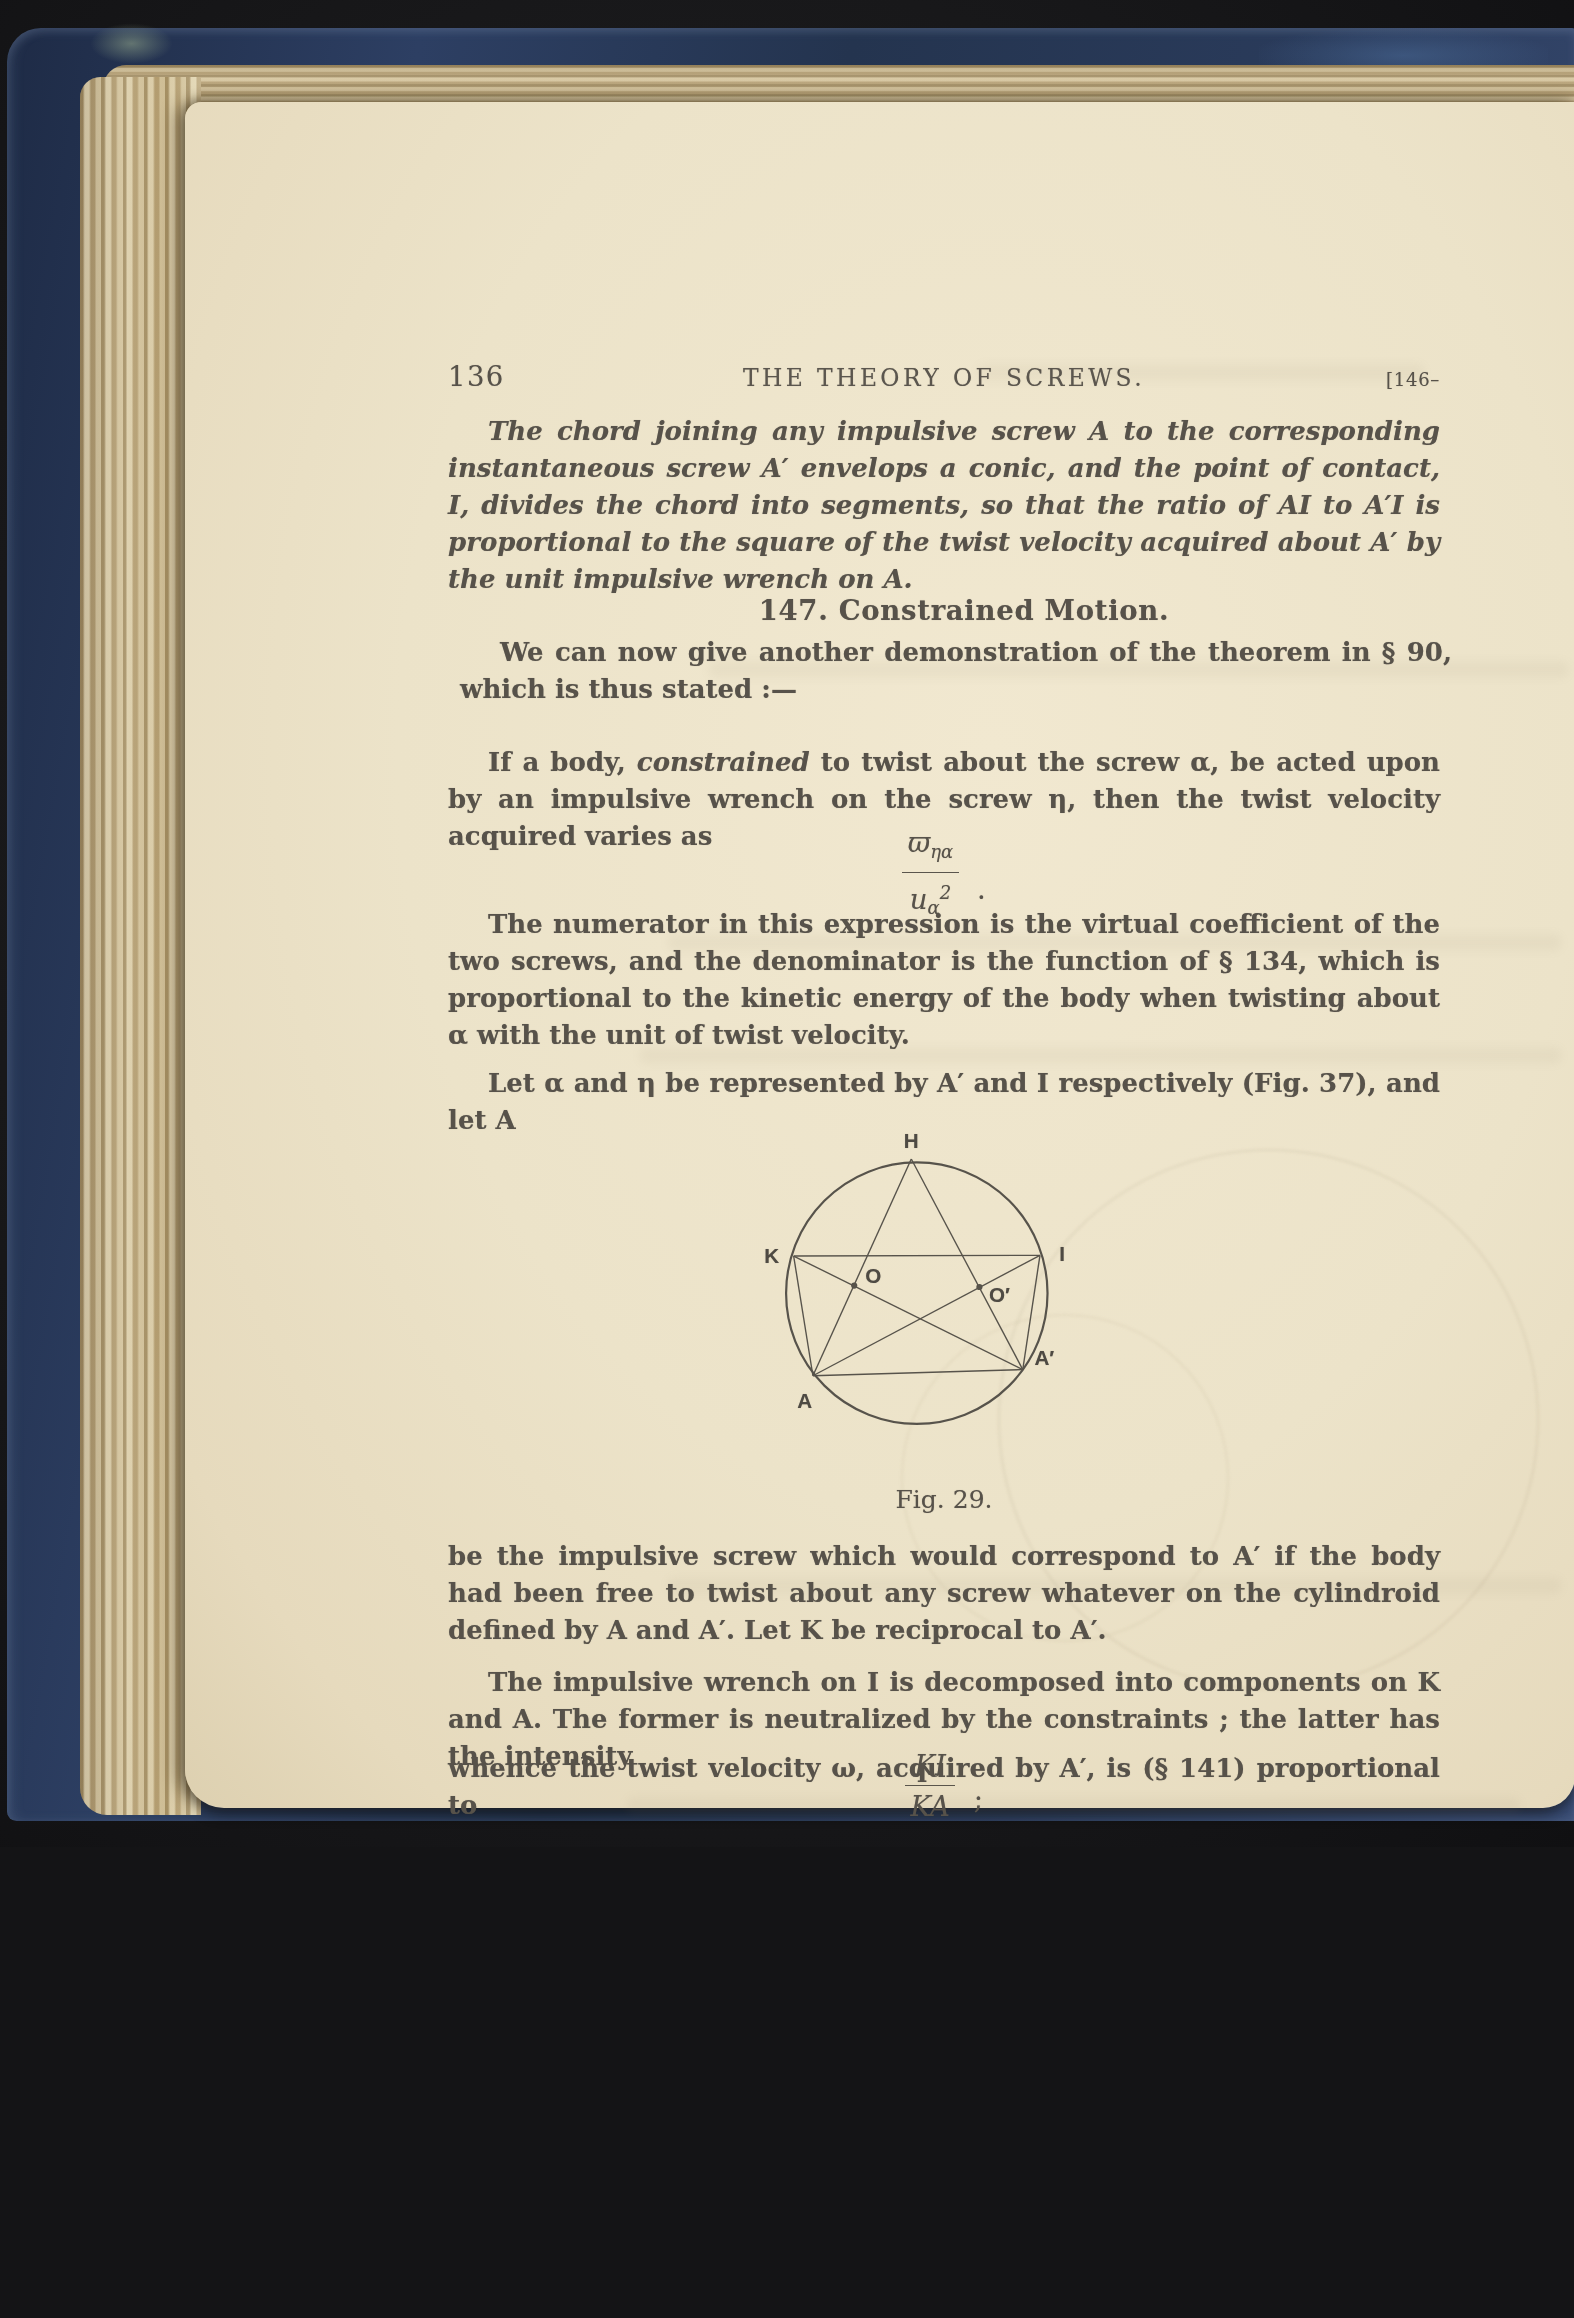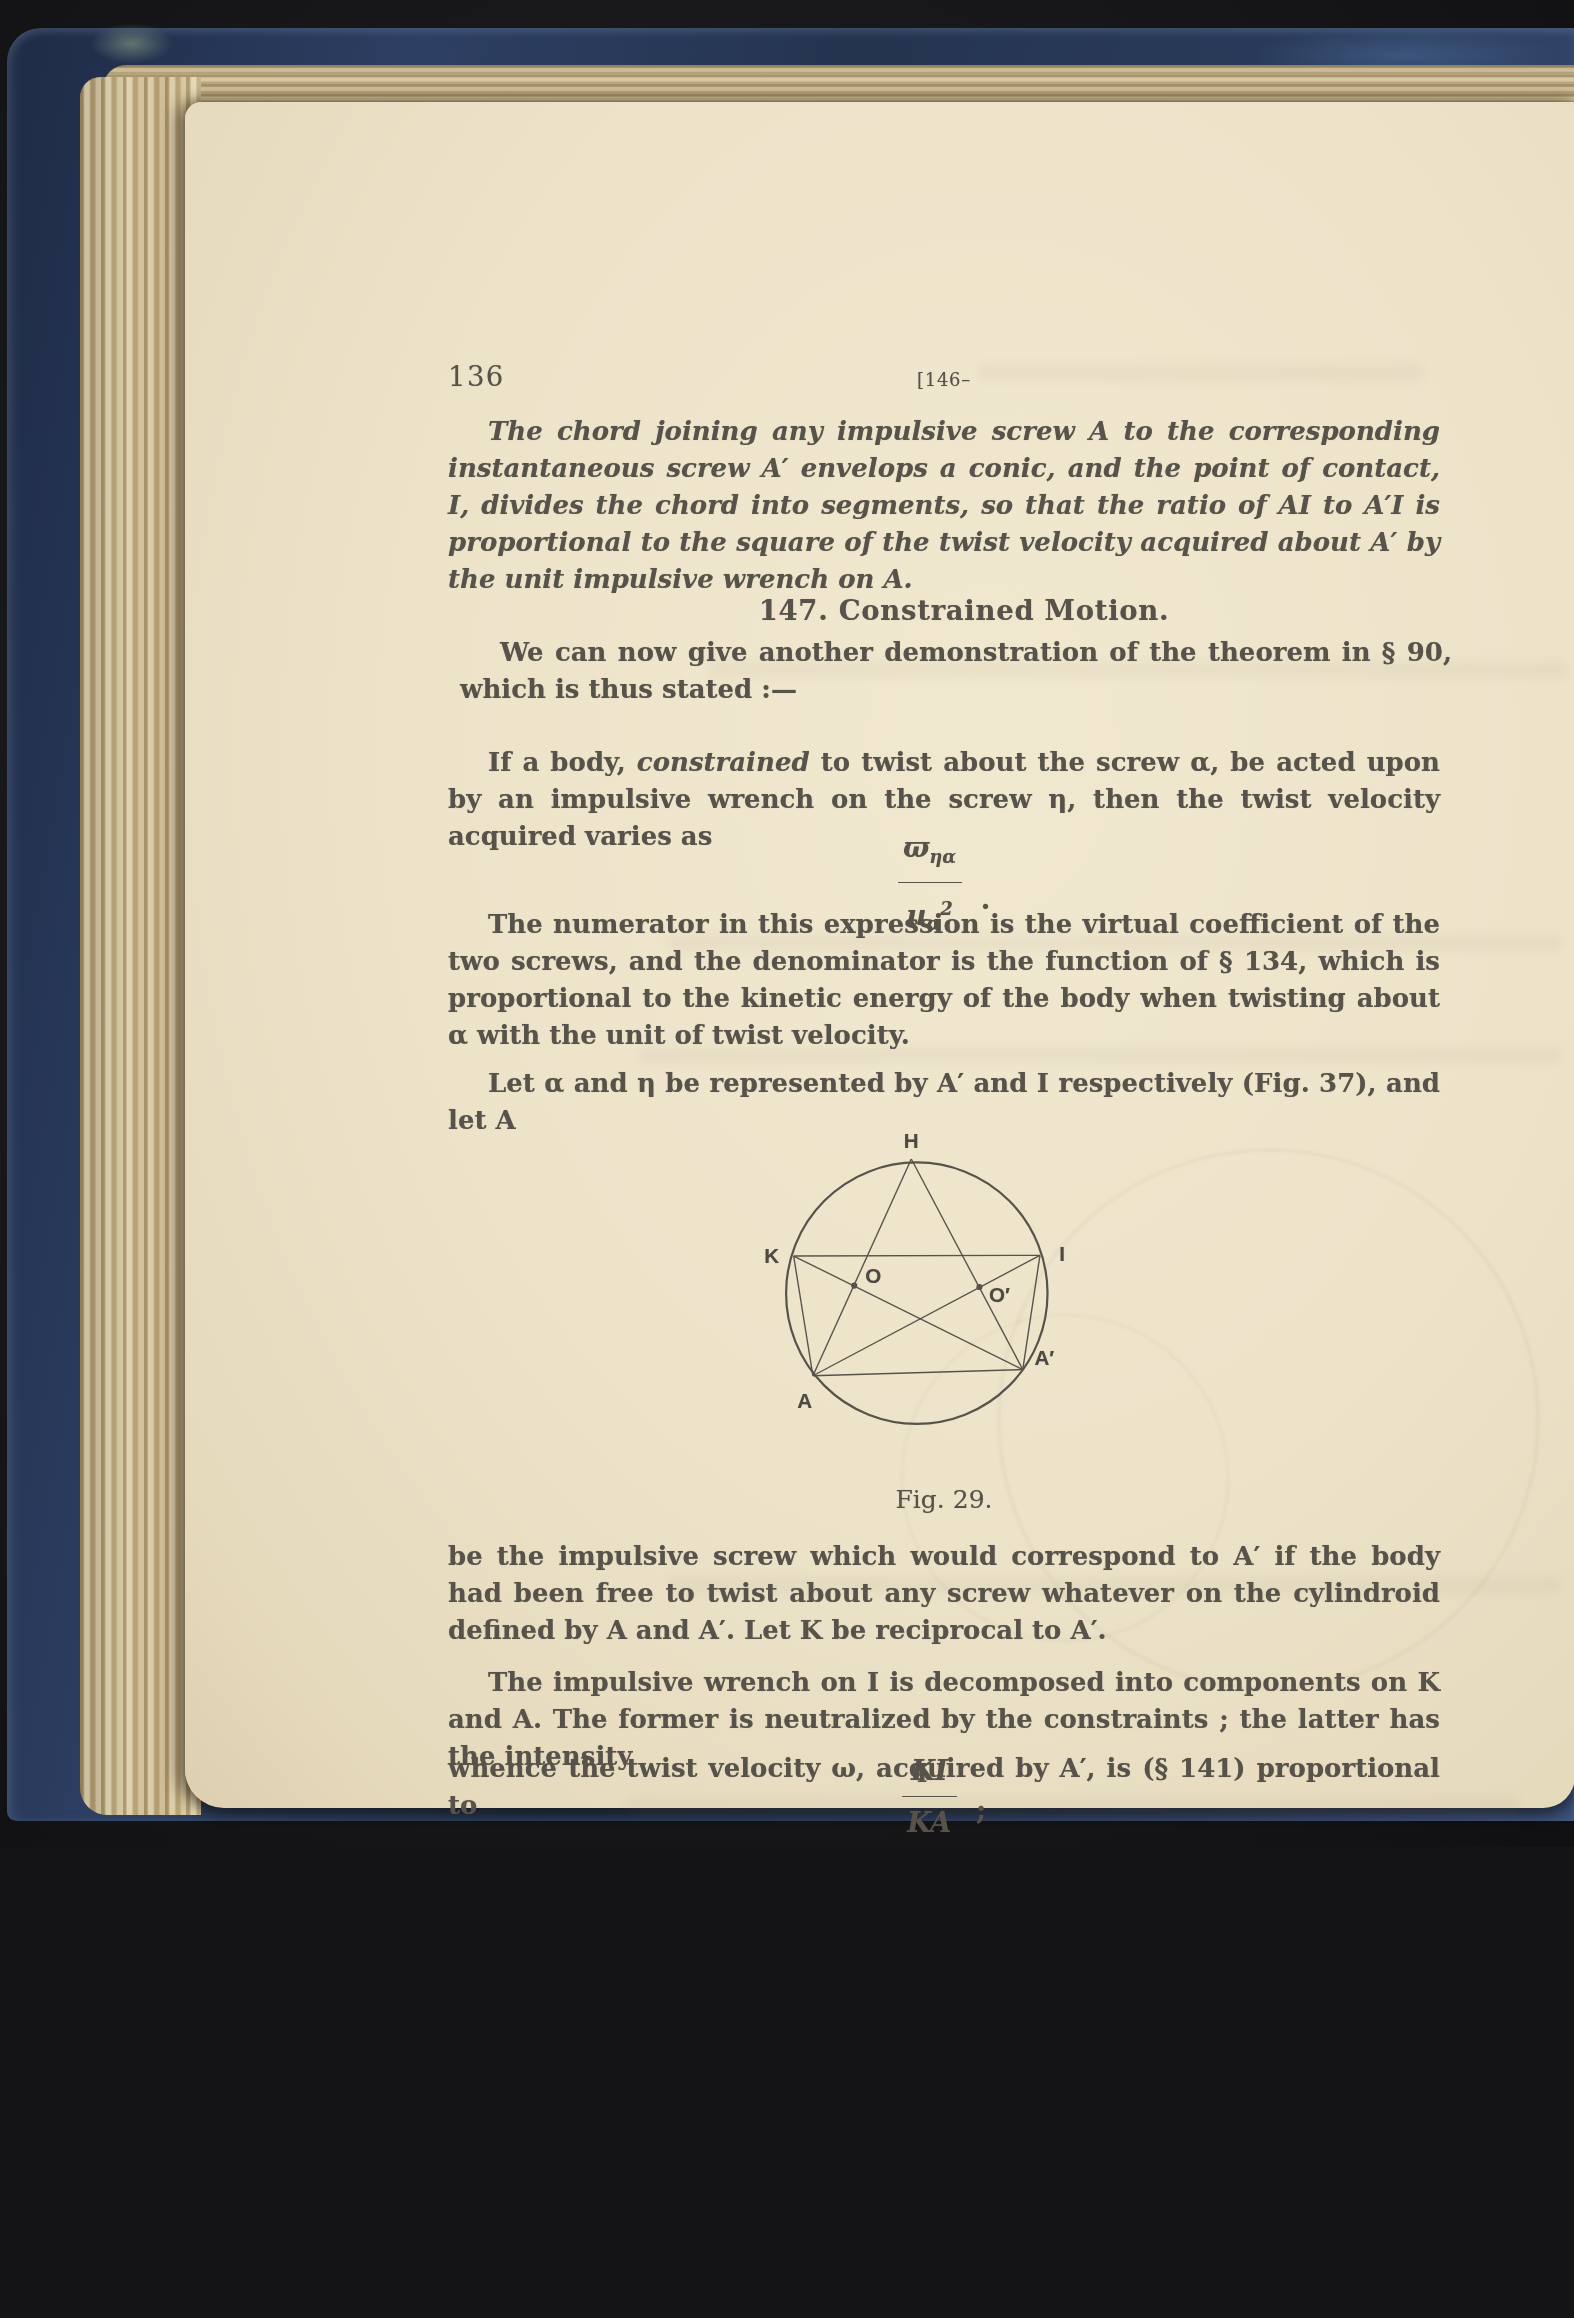--- a/index.html
+++ b/index.html
@@ -49,21 +49,21 @@
   .hdr{display:grid;grid-template-columns:1fr auto 1fr;align-items:baseline;}
   .hdr .pnum{font-size:27.5px;justify-self:start;letter-spacing:1.4px;}
   .hdr .rtitle{font-size:23.4px;letter-spacing:3.4px;justify-self:center;color:#5b564e;}
   .hdr .folio{font-size:18px;justify-self:end;letter-spacing:0.7px;}
 
   .para{text-align:justify;font-weight:bold;}
   .ind{text-indent:40px;}
   .it{font-style:italic;}
   .head147{font-weight:bold;font-size:27.5px;letter-spacing:0.7px;text-indent:40px;text-align:center;}
 
-  .formula{text-align:center;font-style:italic;font-size:27.5px;line-height:43px;font-weight:bold;}
+  .formula{text-align:center;font-style:italic;font-size:27.5px;line-height:32px;}
   .frac{display:inline-block;vertical-align:middle;text-align:center;}
   .frac .num{display:block;padding:0 5.5px 4.1px;border-bottom:1.7px solid #5a554c;}
   .frac .den{display:block;padding:4.1px 5.5px 0;}
   .frac sub{font-size:18px;vertical-align:-5.5px;}
   .frac sup{font-size:18px;vertical-align:9.6px;}
   .fpunct{display:inline-block;vertical-align:middle;margin-left:9.6px;margin-top:27.5px;font-style:normal;}
   .fdot{display:inline-block;vertical-align:middle;margin:27.5px 6.9px 0;}
 
   .figwrap{position:absolute;}
   .figcap{text-align:center;font-size:25px;}
@@ -88,20 +88,21 @@
     <div class="smudge" style="left:454px;top:945px;width:923px;"></div>
     <div class="smudge" style="left:482px;top:1475px;width:895px;"></div>
     <div class="smudge" style="left:441px;top:1695px;width:895px;"></div>
     <div class="smudge" style="left:358px;top:1954px;width:992px;"></div>
     <div class="smudge" style="left:262px;top:2047px;width:234px;"></div>
 
     <div class="content">
 
       <div class="hdr" style="top:256px;">
         <span class="pnum">136</span>
+        <span class="rtitle">THE THEORY OF SCREWS.</span>
         <span class="folio">[146–</span>
       </div>
 
       <div class="para ind it" style="top:311px;">The chord joining any impulsive screw A to the corresponding instantaneous screw A′ envelops a conic, and the point of contact, I, divides the chord into segments, so that the ratio of AI to A′I is proportional to the square of the twist velocity acquired about A′ by the unit impulsive wrench on A.</div>
 
       <div class="head147" style="top:490px;">147.  Constrained Motion.</div>
 
       <div class="para ind" style="top:532px;margin-left:12px;">We can now give another demonstration of the theorem in § 90, which is thus stated :—</div>
 
       <div class="para ind" style="top:642px;"><span>If a body, </span><span class="it">constrained</span><span> to twist about the screw α, be acted upon by an impulsive wrench on the screw η, then the twist velocity acquired varies as</span></div>

